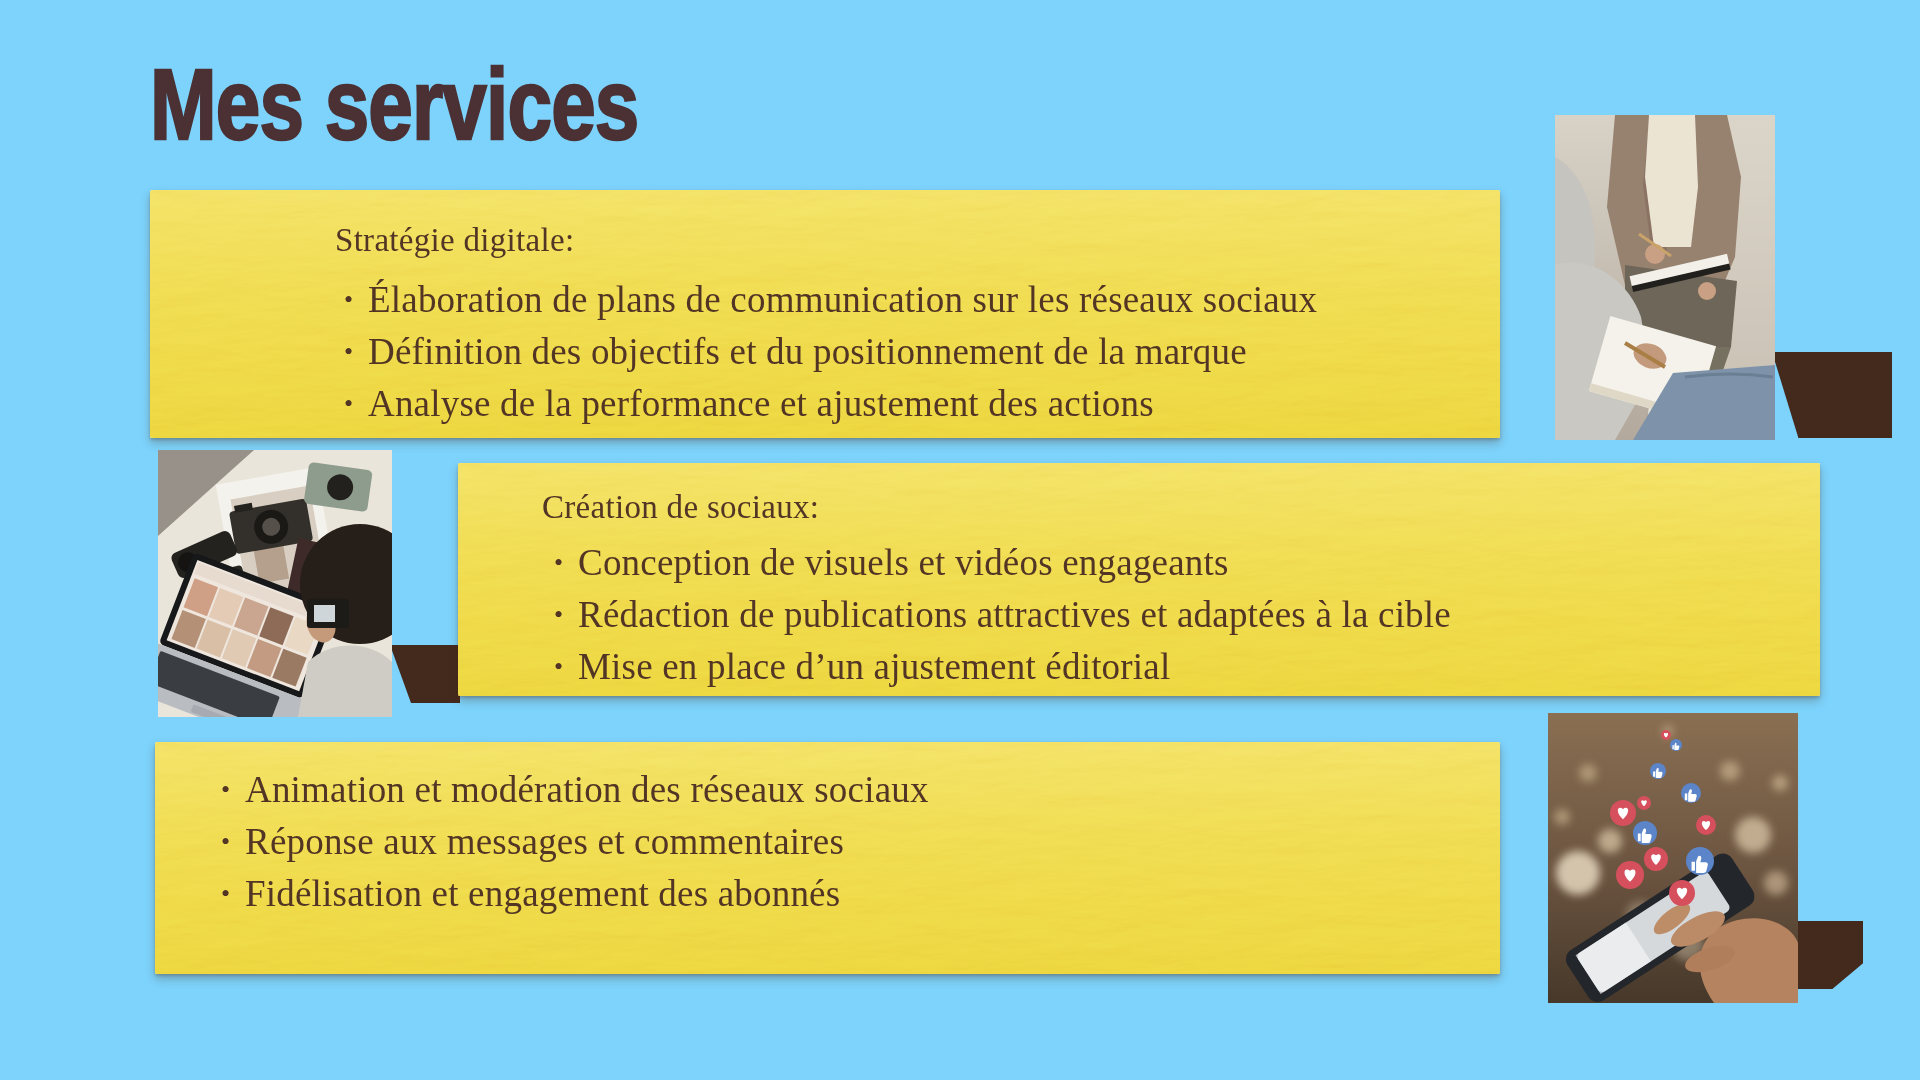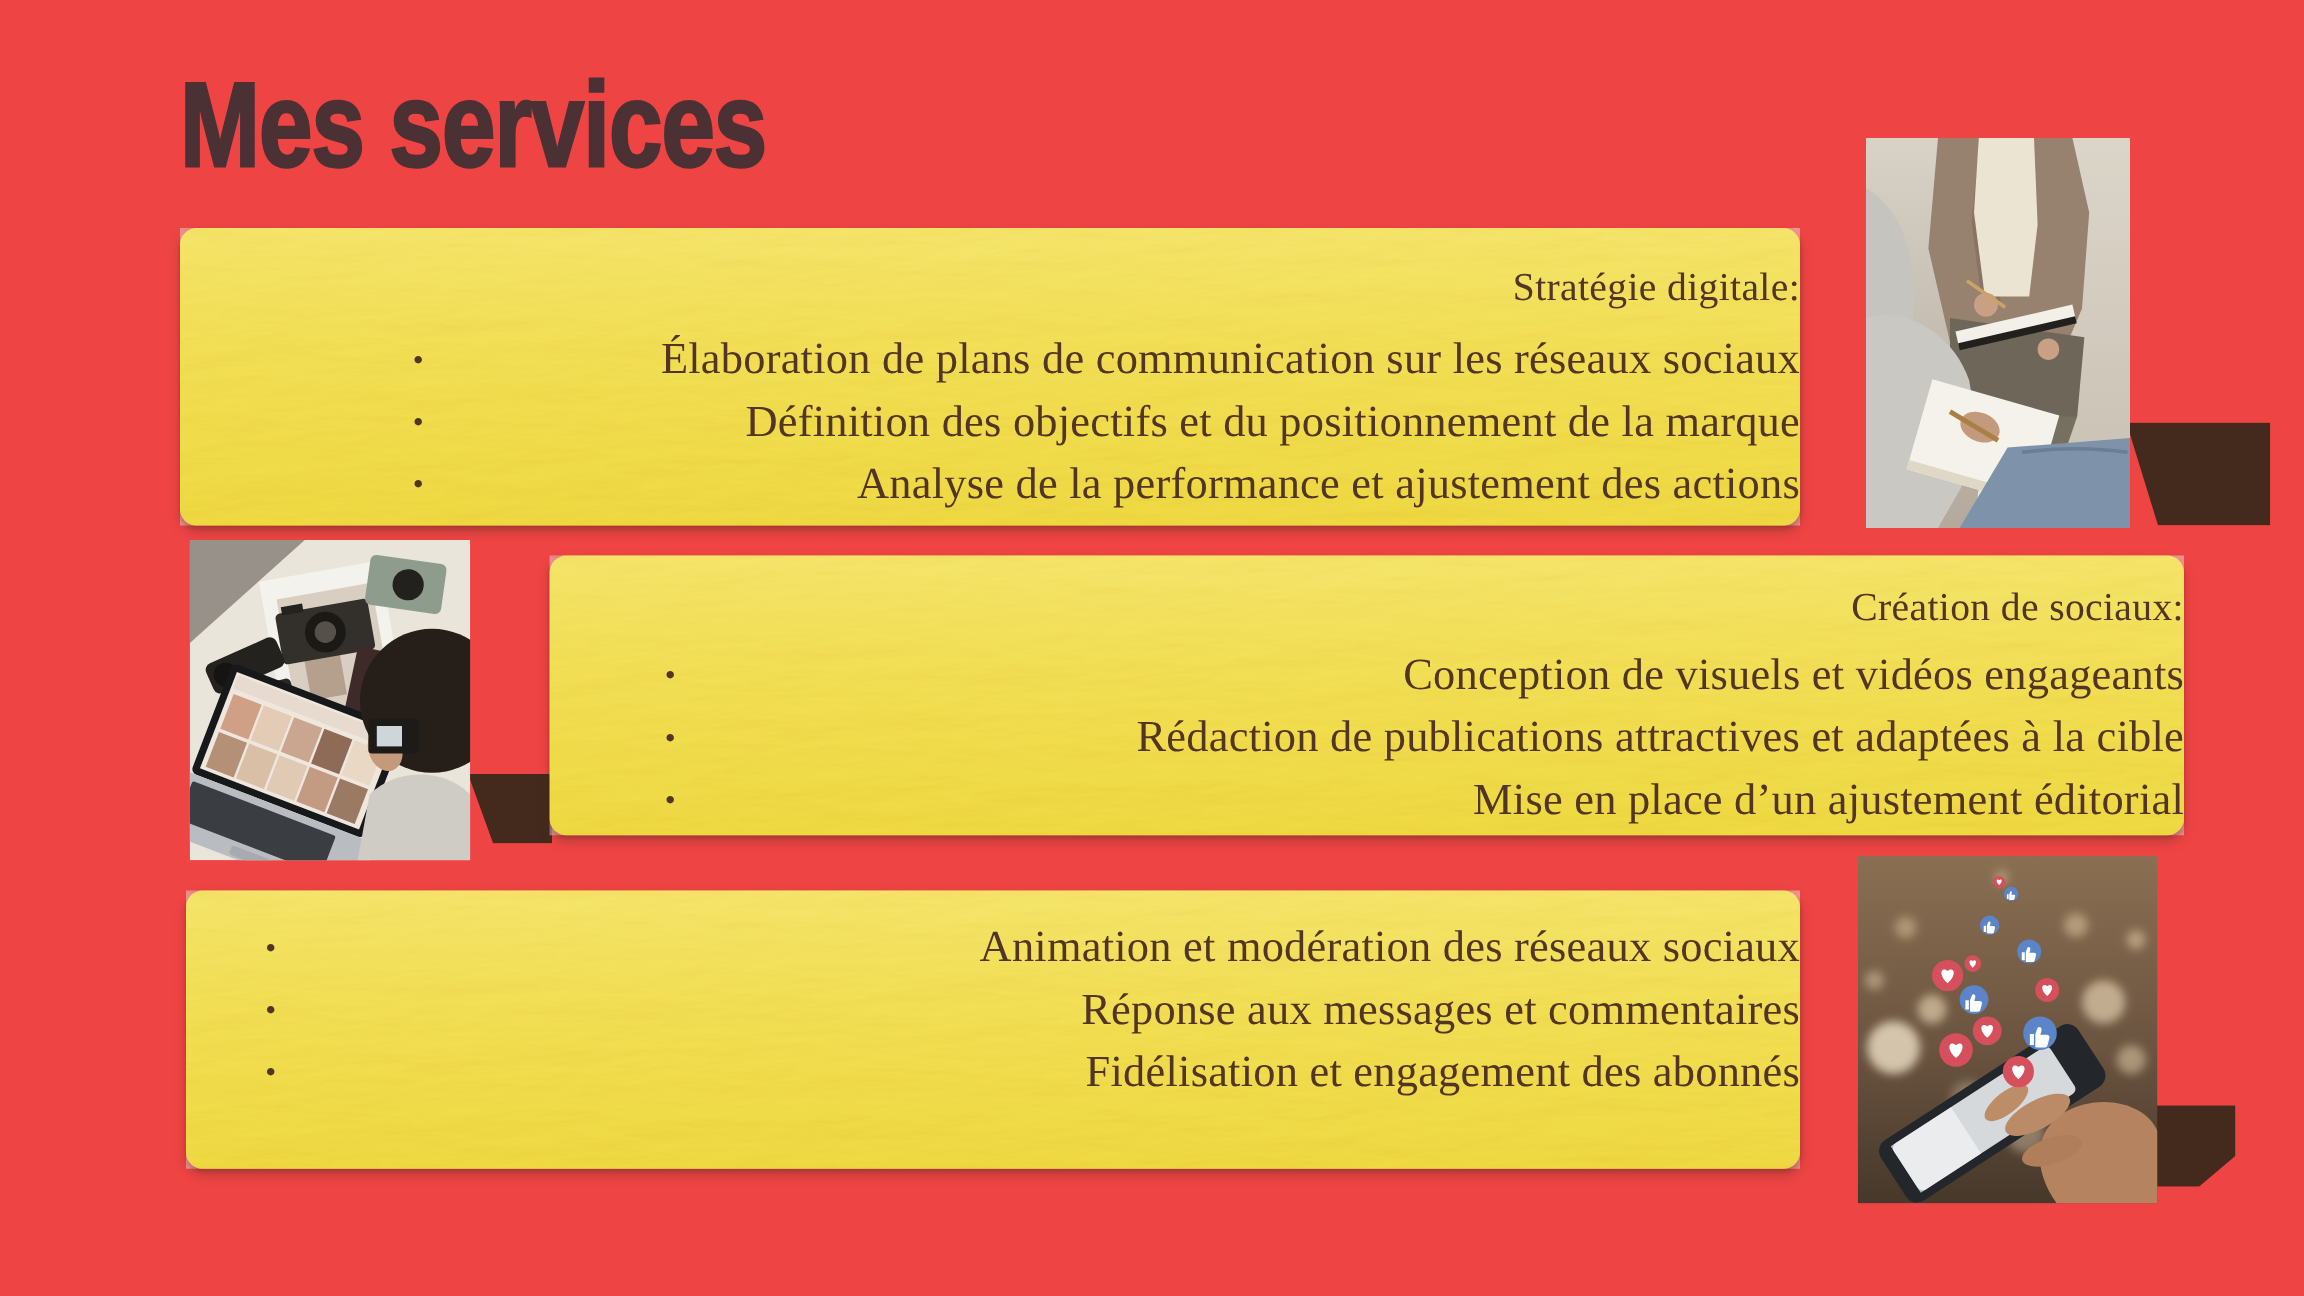--- a/index.html
+++ b/index.html
@@ -1,25 +1,25 @@
 <!DOCTYPE html>
 <html><head>
 <meta charset="utf-8">
 <style>
   html,body{margin:0;padding:0;background:#f6e6c4;}
-  .slide{position:relative;width:1920px;height:1080px;background:#ef4444;overflow:hidden;
+  .slide{position:relative;width:1920px;height:1080px;background:#7dd3fc;overflow:hidden;
          font-family:"Liberation Serif",serif;color:#503525;}
   
   .page-title{position:absolute;left:150px;top:52px;margin:0;
     font-family:"Liberation Sans",sans-serif;font-weight:700;font-size:100px;line-height:104px;
     color:#4b3134;-webkit-text-stroke:2.5px #4b3134;letter-spacing:-1px;
     transform:scaleX(.8);transform-origin:left top;white-space:nowrap;}
   
   .banner{position:absolute;background:linear-gradient(180deg,#ecd04a 0%,#e8c63a 45%,#e2bd2e 100%);
-    box-shadow:0 5px 10px rgba(77,46,26,.30),0 2px 3px rgba(77,46,26,.22);z-index:2;border-radius:14px;text-align:right;}
+    box-shadow:0 5px 10px rgba(77,46,26,.30),0 2px 3px rgba(77,46,26,.22);z-index:2;border-radius:2px;}
   .banner .tex{position:absolute;inset:0;width:100%;height:100%;mix-blend-mode:overlay;opacity:.45;pointer-events:none;}
   .banner .content{position:relative;padding-top:var(--pt);padding-left:var(--pl);}
   .banner h2{margin:0;font-size:33px;line-height:40px;font-weight:500;color:#523524;letter-spacing:.3px;}
   .banner ul{list-style:none;margin:var(--gap) 0 0 var(--ul-indent);padding:0;}
   .banner li{position:relative;font-size:37px;line-height:52px;color:#523524;letter-spacing:.2px;white-space:nowrap;}
   .banner li::before{content:"•";position:absolute;left:-24px;top:0;font-size:26px;color:#523524;}
   .banner-1{left:150px;top:190px;width:1350px;height:248px;--pt:30px;--pl:185px;--ul-indent:33px;--gap:14px;}
   .banner-2{left:458px;top:463px;width:1362px;height:233px;--pt:24px;--pl:84px;--ul-indent:36px;--gap:10px;}
   .banner-3{left:155px;top:742px;width:1345px;height:232px;--pt:16px;--pl:80px;--ul-indent:10px;--gap:6px;}
   

